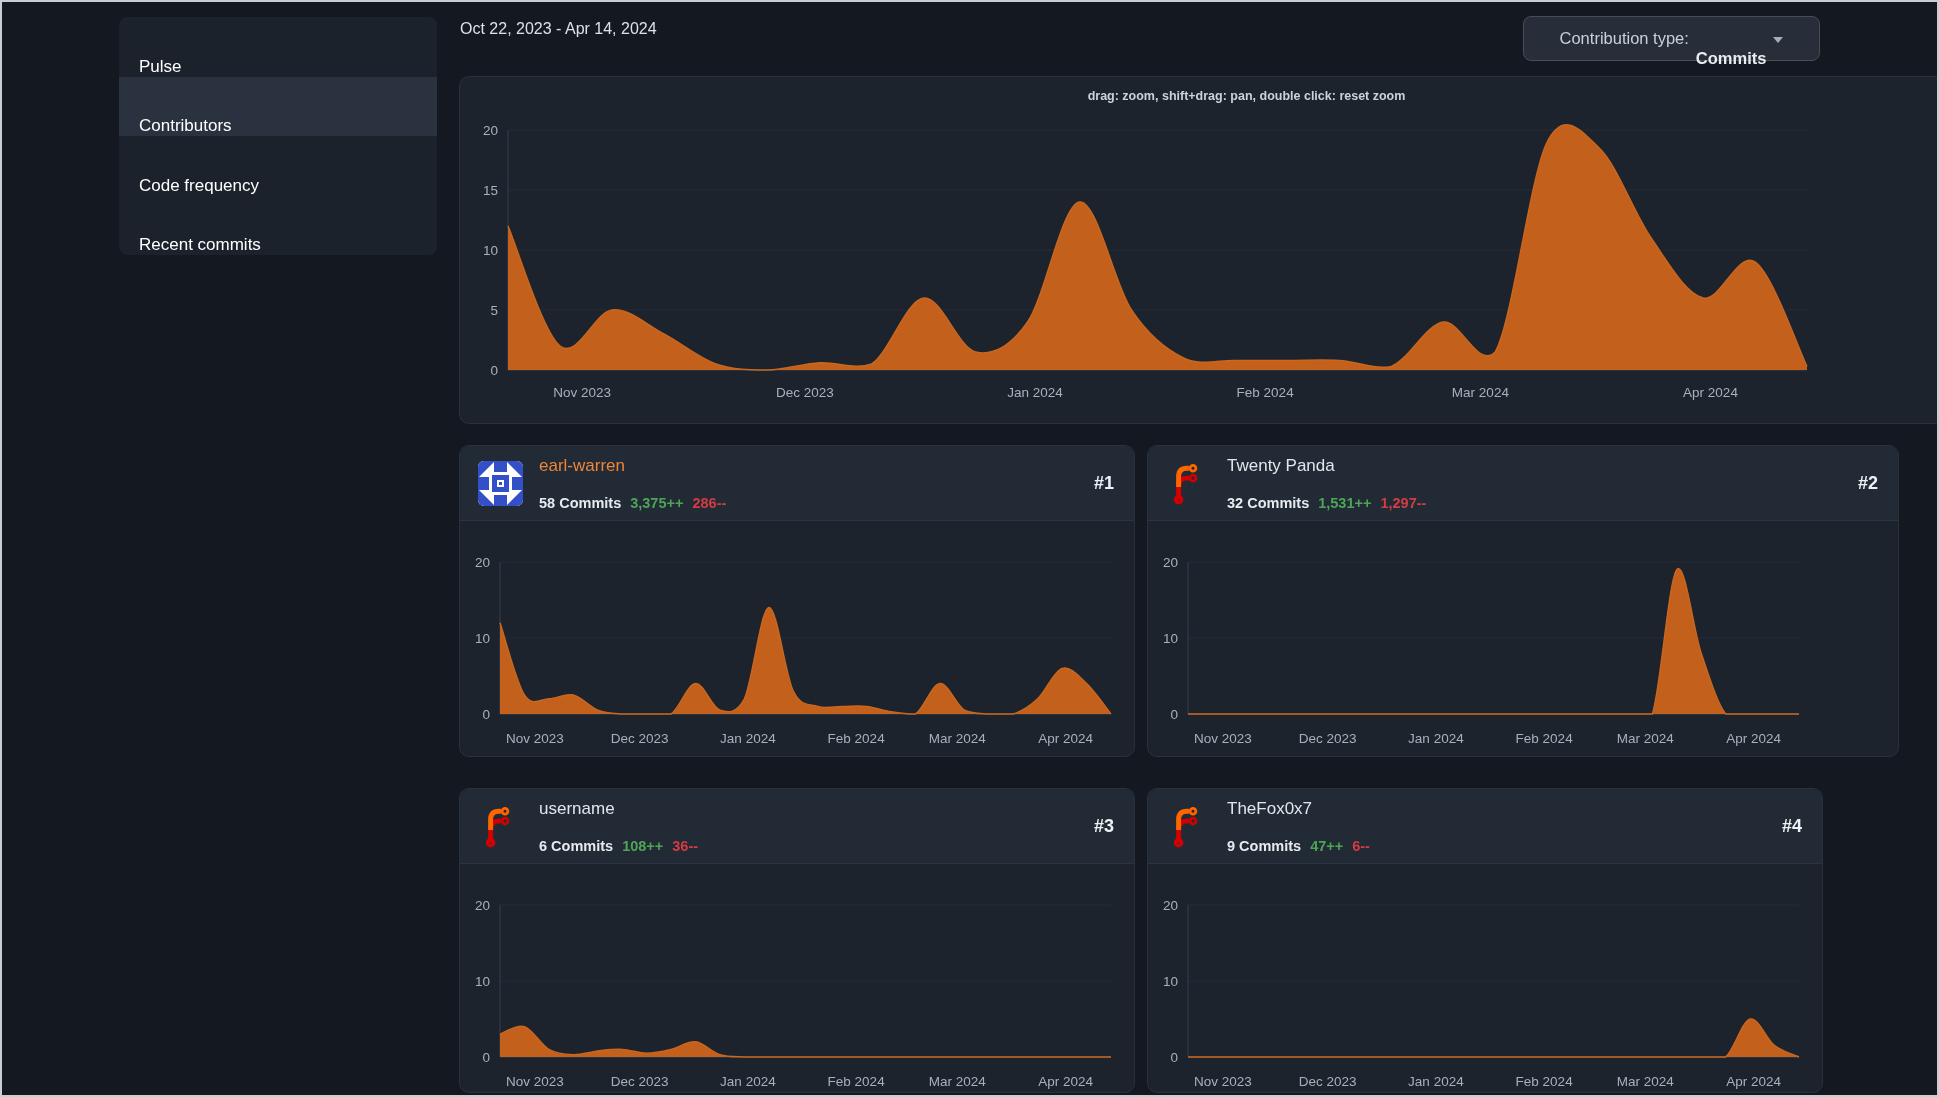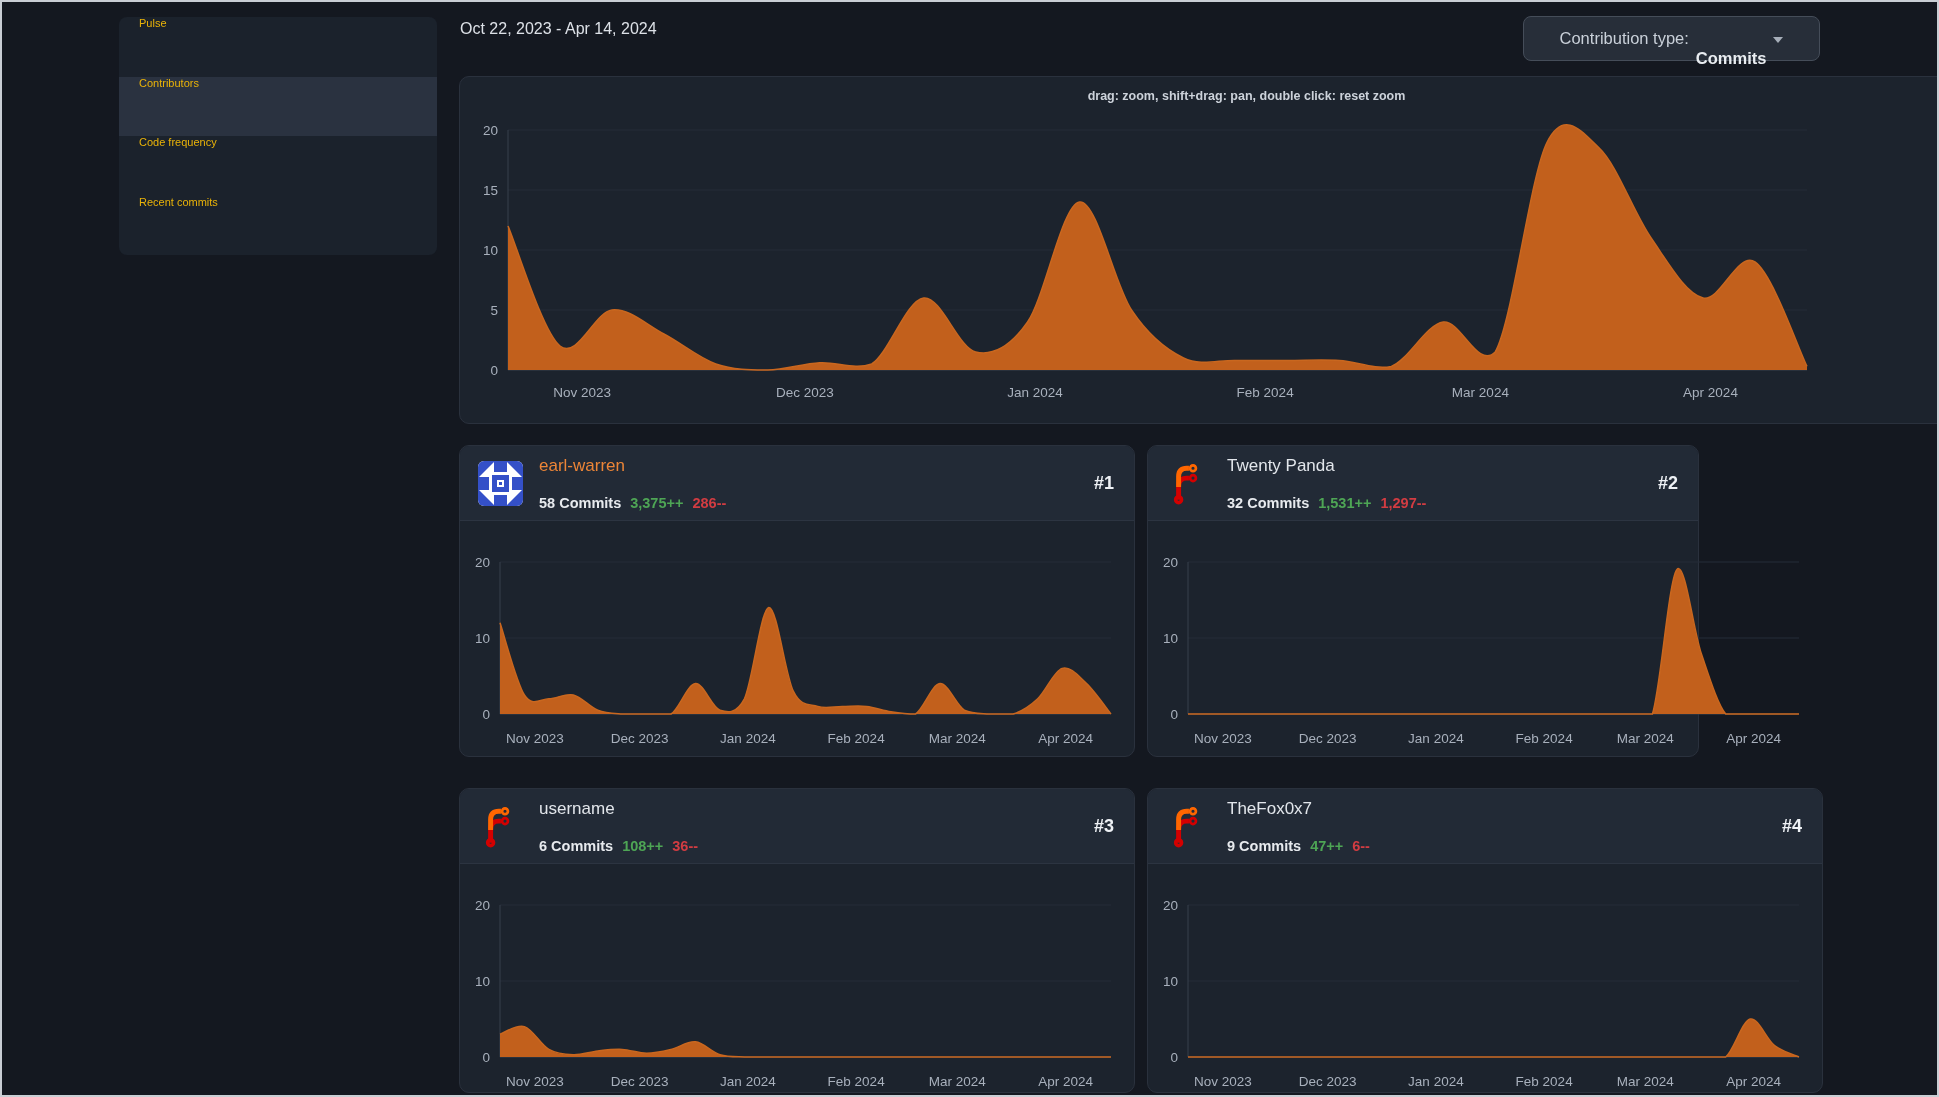--- a/index.html
+++ b/index.html
@@ -1,21 +1,21 @@
 <!DOCTYPE html>
 <html><head>
 <meta charset="utf-8">
 <style>
   html,body{margin:0;padding:0;background:#0d1117;}
   .page{position:relative;width:1939px;height:1097px;box-sizing:border-box;overflow:hidden;
         background:#141820;border:2px solid #c9ced4;font-family:"Liberation Sans",sans-serif;color:#dde1e7;}
   
   .sidebar{position:absolute;left:117px;top:15px;width:318px;height:238px;background:#1b222c;
            border-radius:8px;overflow:hidden;display:flex;flex-direction:column;}
-  .side-item{flex:1;display:flex;align-items:flex-start;padding-left:20px;font-size:11px;color:#eab308;cursor:pointer;}
+  .side-item{flex:1;display:flex;align-items:flex-end;padding-left:20px;font-size:17px;color:#ffffff;cursor:pointer;}
   .side-item.active{background:#2a3240;}
   
   .date-heading{position:absolute;left:458px;top:18px;margin:0;font-size:16px;font-weight:400;color:#dde1e7;}
   .ctype{position:absolute;left:1521px;top:14px;width:297px;height:45px;background:#272e39;
          border:1px solid #454d59;border-radius:8px;color:#c9d0d9;font-size:16.5px;font-family:inherit;
          display:flex;align-items:center;justify-content:center;gap:7px;cursor:pointer;}
   .ctype b{color:#e9edf1;margin-top:39px;}
   .caret{width:0;height:0;border-left:5px solid transparent;border-right:5px solid transparent;
          border-top:6px solid #a6aeb9;display:inline-block;margin-top:3px;}
   
@@ -26,21 +26,21 @@
   .card-header{position:absolute;left:0;top:0;right:0;height:75px;background:#222a36;border-bottom:1px solid #2c3441;
           border-radius:9px 9px 0 0;display:flex;align-items:center;padding:0 20px 0 18px;gap:16px;z-index:2;box-sizing:border-box;}
   .avatar{width:45px;height:45px;border-radius:6px;overflow:hidden;flex:none;}
   .avatar svg{display:block;}
   .who{display:flex;flex-direction:column;gap:19px;}
   .contrib-name{font-size:17px;text-decoration:none;color:#e2e6eb;}
   .stats{font-size:14.5px;font-weight:700;color:#e7eaee;display:flex;gap:9px;white-space:nowrap;align-items:flex-end;}
   .add{color:#4ea555;} .del{color:#d23c42;}
   .rank{margin-left:auto;font-size:18px;font-weight:700;color:#eef1f5;}
   #card-1{left:457px;top:443px;width:676px;height:312px;}
-  #card-2{left:1145px;top:443px;width:552px;height:312px;}
+  #card-2{left:1145px;top:443px;width:752px;height:312px;}
   #card-3{left:457px;top:786px;width:676px;height:305px;}
   #card-4{left:1145px;top:786px;width:676px;height:305px;}
 </style>
 </head>
 <body>
 
 <div class="page">
 
   <nav class="sidebar">
     <div class="side-item">

